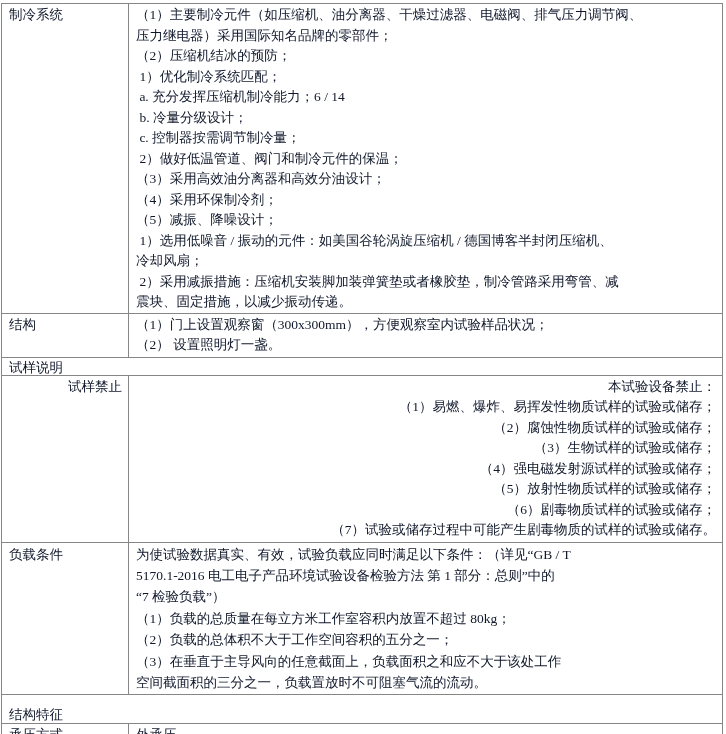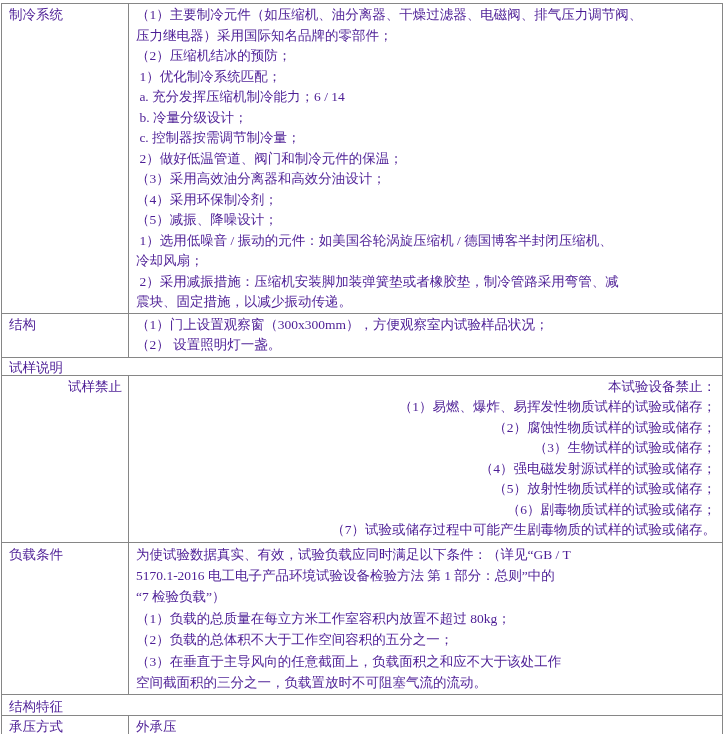--- a/index.html
+++ b/index.html
@@ -20,31 +20,31 @@
     margin: 3px 0 0 1px;
   }
   col.c1 { width: 127px; }
   td {
     border: 1px solid #868686;
     vertical-align: top;
     box-sizing: border-box;
     padding: 1px 6px 0 7px;
     font-size: 13.5px;
     line-height: 20.5px;
-    color: #4c1d95;
+    color: #0f172a;
     overflow: hidden;
   }
   .pre { white-space: pre-wrap; word-break: break-all; }
   .b { font-weight: normal; }
   tr.r-refrigeration td { height: 309px; }
   tr.r-structure td     { height: 44px; }
   tr.r-sample-desc td   { height: 17px; line-height: 15px; padding-top: 2px; margin-left: 30px; }
   tr.r-prohibit td      { height: 167px; text-align: right; }
   tr.r-load td          { height: 152px; line-height: 21.4px; }
-  tr.r-feature td       { height: 18px; line-height: 16px; padding-top: 4px; }
+  tr.r-feature td       { height: 18px; line-height: 16px; padding-top: 12px; }
   tr.r-pressure td      { height: 36px; line-height: 19px; }
 </style>
 </head>
 <body>
 
 <table class="spec-table">
   <colgroup>
       <col class="c1">
       <col class="c2">
     </colgroup>

